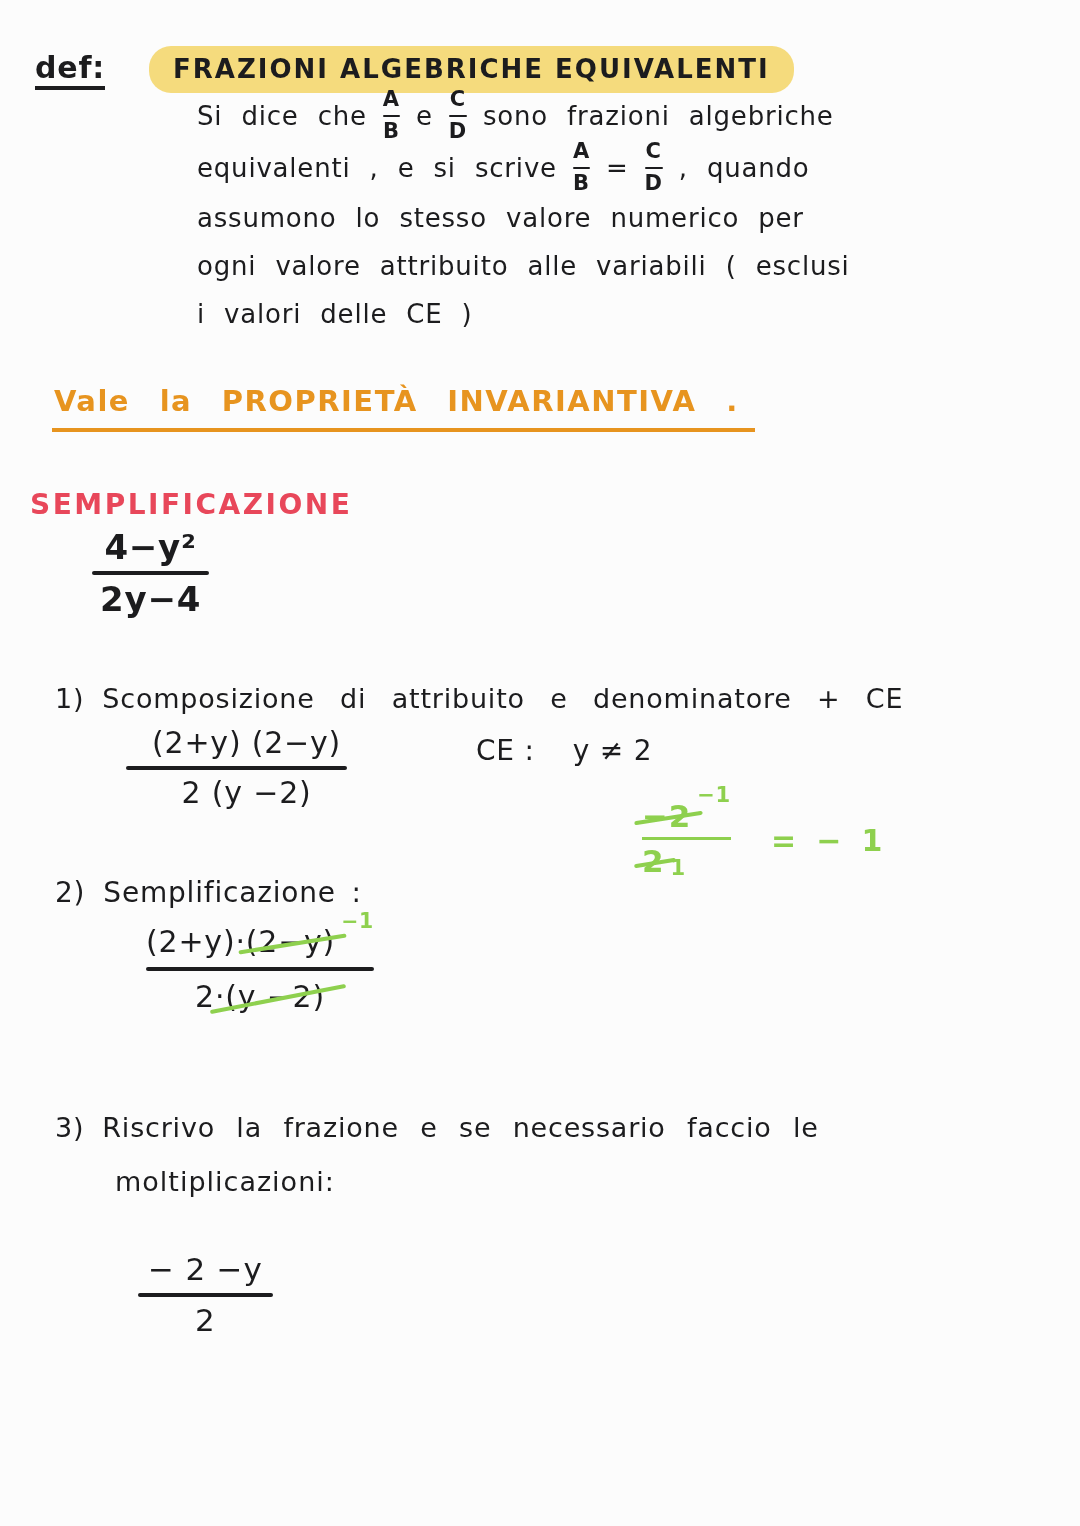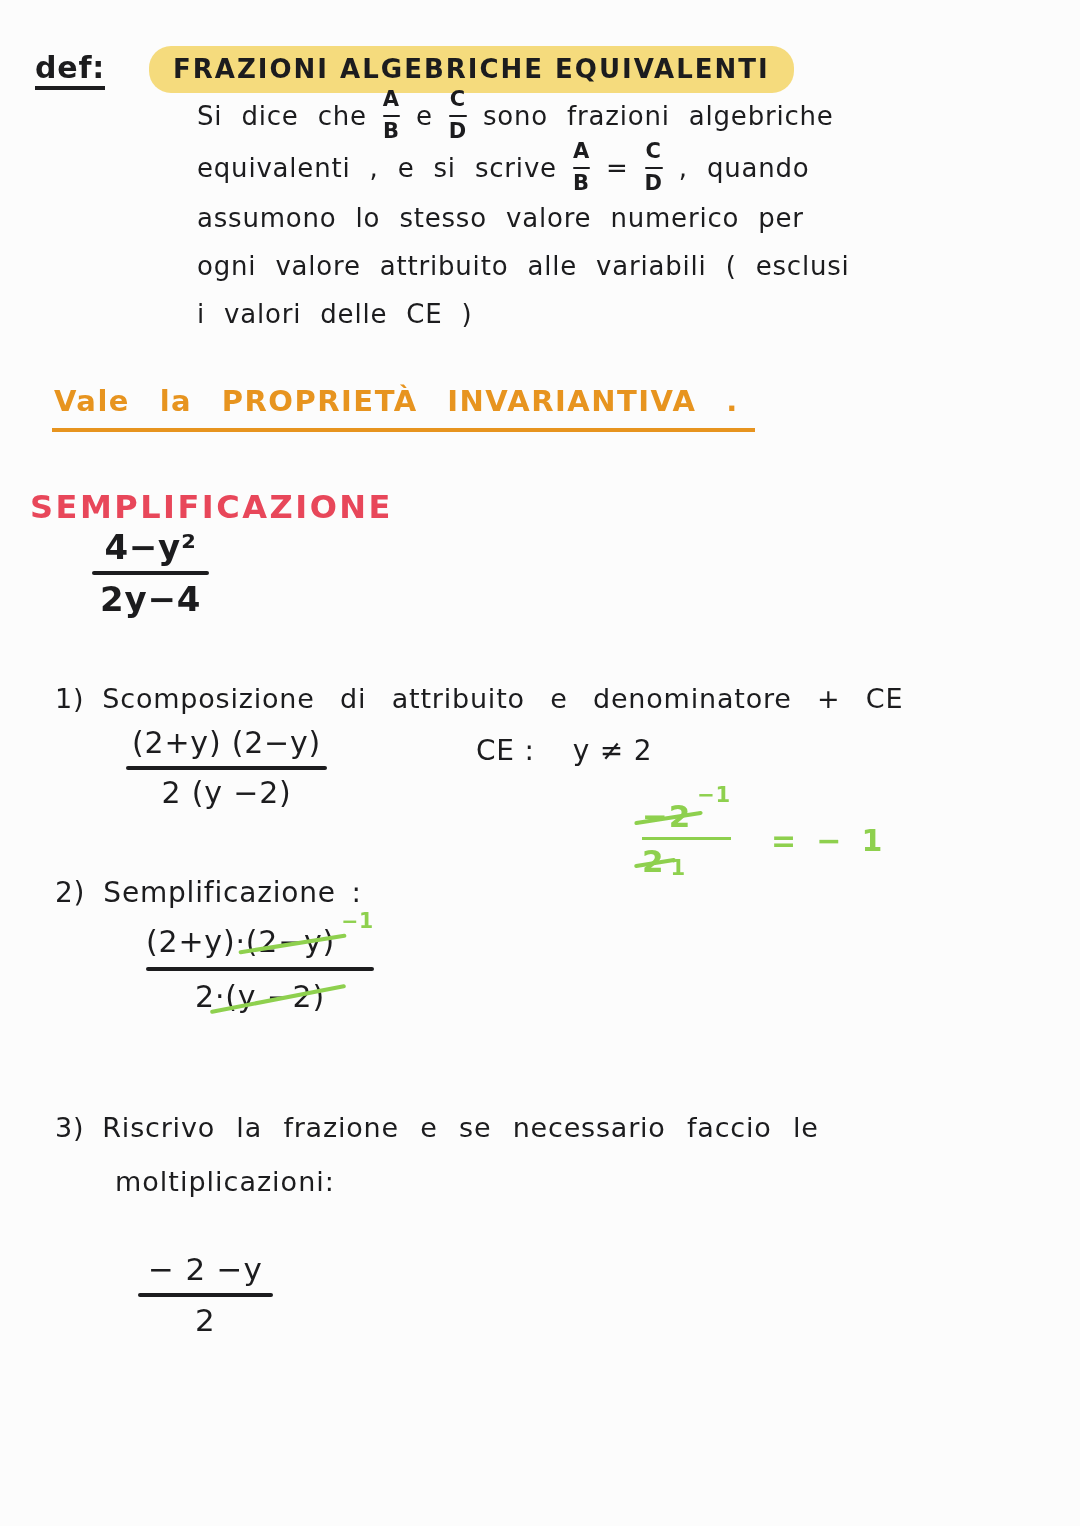--- a/index.html
+++ b/index.html
@@ -78,21 +78,21 @@
     letter-spacing: 1.5px; word-spacing: 18px;
     border-bottom: 4px solid var(--orange);
     padding: 0 16px 10px 2px;
     white-space: nowrap;
   }
 
   
   .sec-title {
     position: absolute; left: 30px; top: 488px;
     color: var(--red);
-    font-size: 32px; font-weight: bold;
+    font-size: 28px; font-weight: bold;
     letter-spacing: 2.5px;
   }
 
   
   .example-frac {
     position: absolute; left: 92px; top: 528px;
     font-size: 34px; font-weight: 600;
   }
   .example-frac .bar { border-bottom-width: 4px; margin: 5px 0; }
   .example-frac span { padding: 0 8px; }
@@ -102,21 +102,21 @@
     position: absolute;
     display: flex; align-items: flex-start; gap: 18px;
     font-size: 27px; word-spacing: 16px;
     white-space: nowrap;
   }
   .step1-frac {
     position: absolute; left: 126px; top: 726px;
     font-size: 30px; font-weight: 500;
   }
   .step1-frac .bar { border-bottom-width: 4px; margin: 6px 0; }
-  .step1-frac span { padding: 0 6px; }
+  .step1-frac span { padding: 0 6px; margin-left: 20px; }
   .ce-note {
     position: absolute; left: 476px; top: 734px;
     display: flex; gap: 38px; align-items: flex-start;
     font-size: 28px;
   }
 
   
   .green-note {
     position: absolute; left: 642px; top: 798px;
     color: var(--green);

